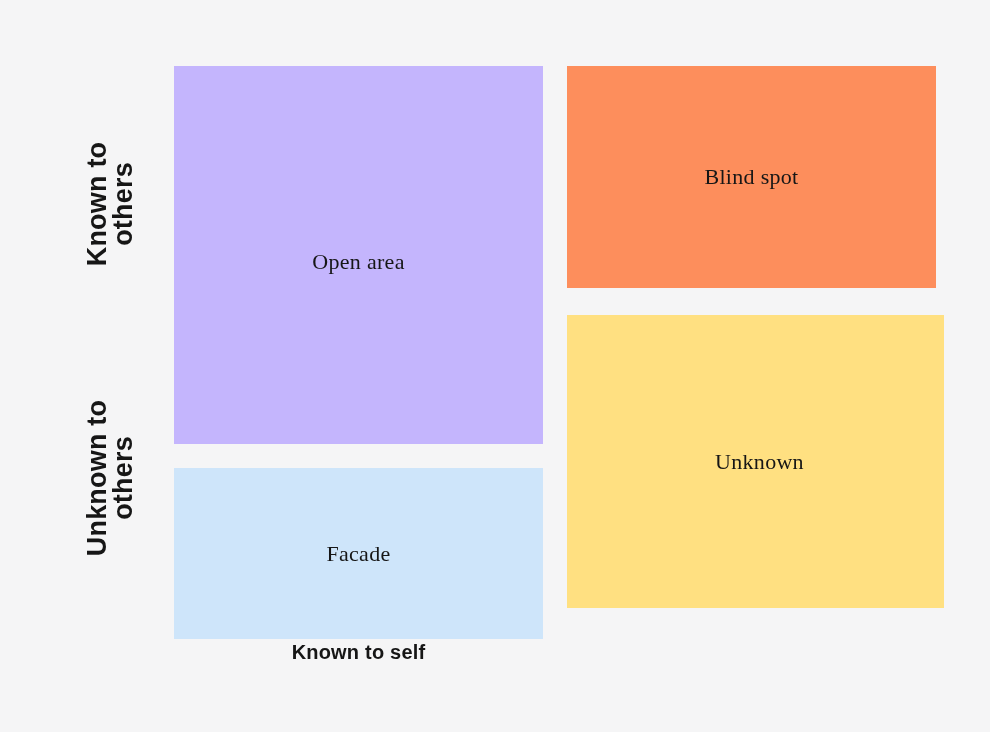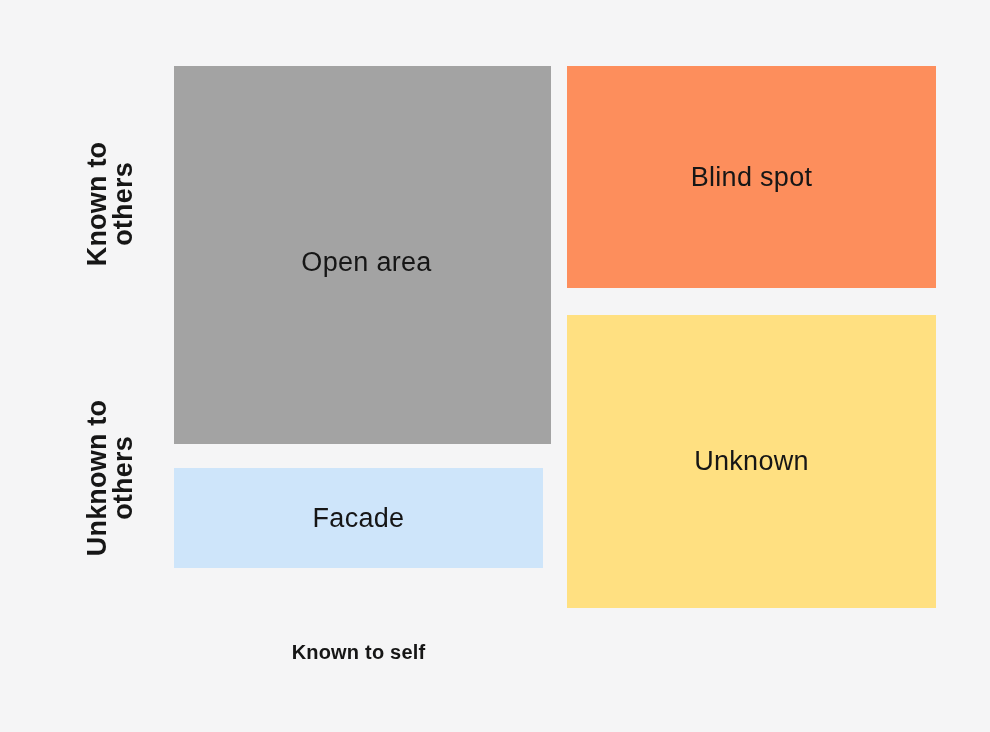--- a/index.html
+++ b/index.html
@@ -16,26 +16,27 @@
     overflow: hidden;
   }
   .quadrant {
     position: absolute;
     display: flex;
     align-items: center;
     justify-content: center;
   }
   .q-open    { left: 174px; top:  66px; width: 369px; height: 378px; }
   .q-blind   { left: 567px; top:  66px; width: 369px; height: 222px; }
-  .q-facade  { left: 174px; top: 468px; width: 369px; height: 100px; }
+  .q-facade  { left: 174px; top: 468px; width: 369px; height: 171px; }
   .q-unknown { left: 567px; top: 315px; width: 369px; height: 293px; }
   .q-label {
-    font-size: 27px;
+    font-size: 22px;
     font-weight: 400;
     letter-spacing: 0.3px;
+    font-family: Liberation Serif, serif;
   }
   .q-open .q-label { transform: translateY(7px); }
   .axis-y {
     position: absolute;
     font-size: 27px;
     font-weight: 600;
     line-height: 26px;
     letter-spacing: 0.2px;
     text-align: center;
     white-space: pre-line;
@@ -54,33 +55,33 @@
     height: 32px;
   }
   .axis-x-left  { left: 174px; width: 369px; }
   .axis-x-right { left: 554px; width: 369px; }
 </style>
 </head>
 <body>
 
 <div class="stage">
 
-  <div class="quadrant q-open" style="background-color: #a3a3a3; padding-left: 8px;">
+  <div class="quadrant q-open" style="background-color: #c4b5fd;">
     <span class="q-label">Open area</span>
   </div>
 
   <div class="quadrant q-blind" style="background-color: rgb(253, 142, 92);">
     <span class="q-label">Blind spot</span>
   </div>
 
   <div class="quadrant q-facade" style="background-color: rgb(206, 229, 250);">
     <span class="q-label">Facade</span>
   </div>
 
-  <div class="quadrant q-unknown" style="background-color: rgb(255, 224, 129);">
+  <div class="quadrant q-unknown" style="background-color: rgb(255, 224, 129); padding-left: 8px;">
     <span class="q-label">Unknown</span>
   </div>
 
   <div class="axis-y axis-y-top">Known to
 others</div>
 
   <div class="axis-y axis-y-bottom">Unknown to
 others</div>
 
   <div class="axis-x axis-x-left">Known to self</div>

